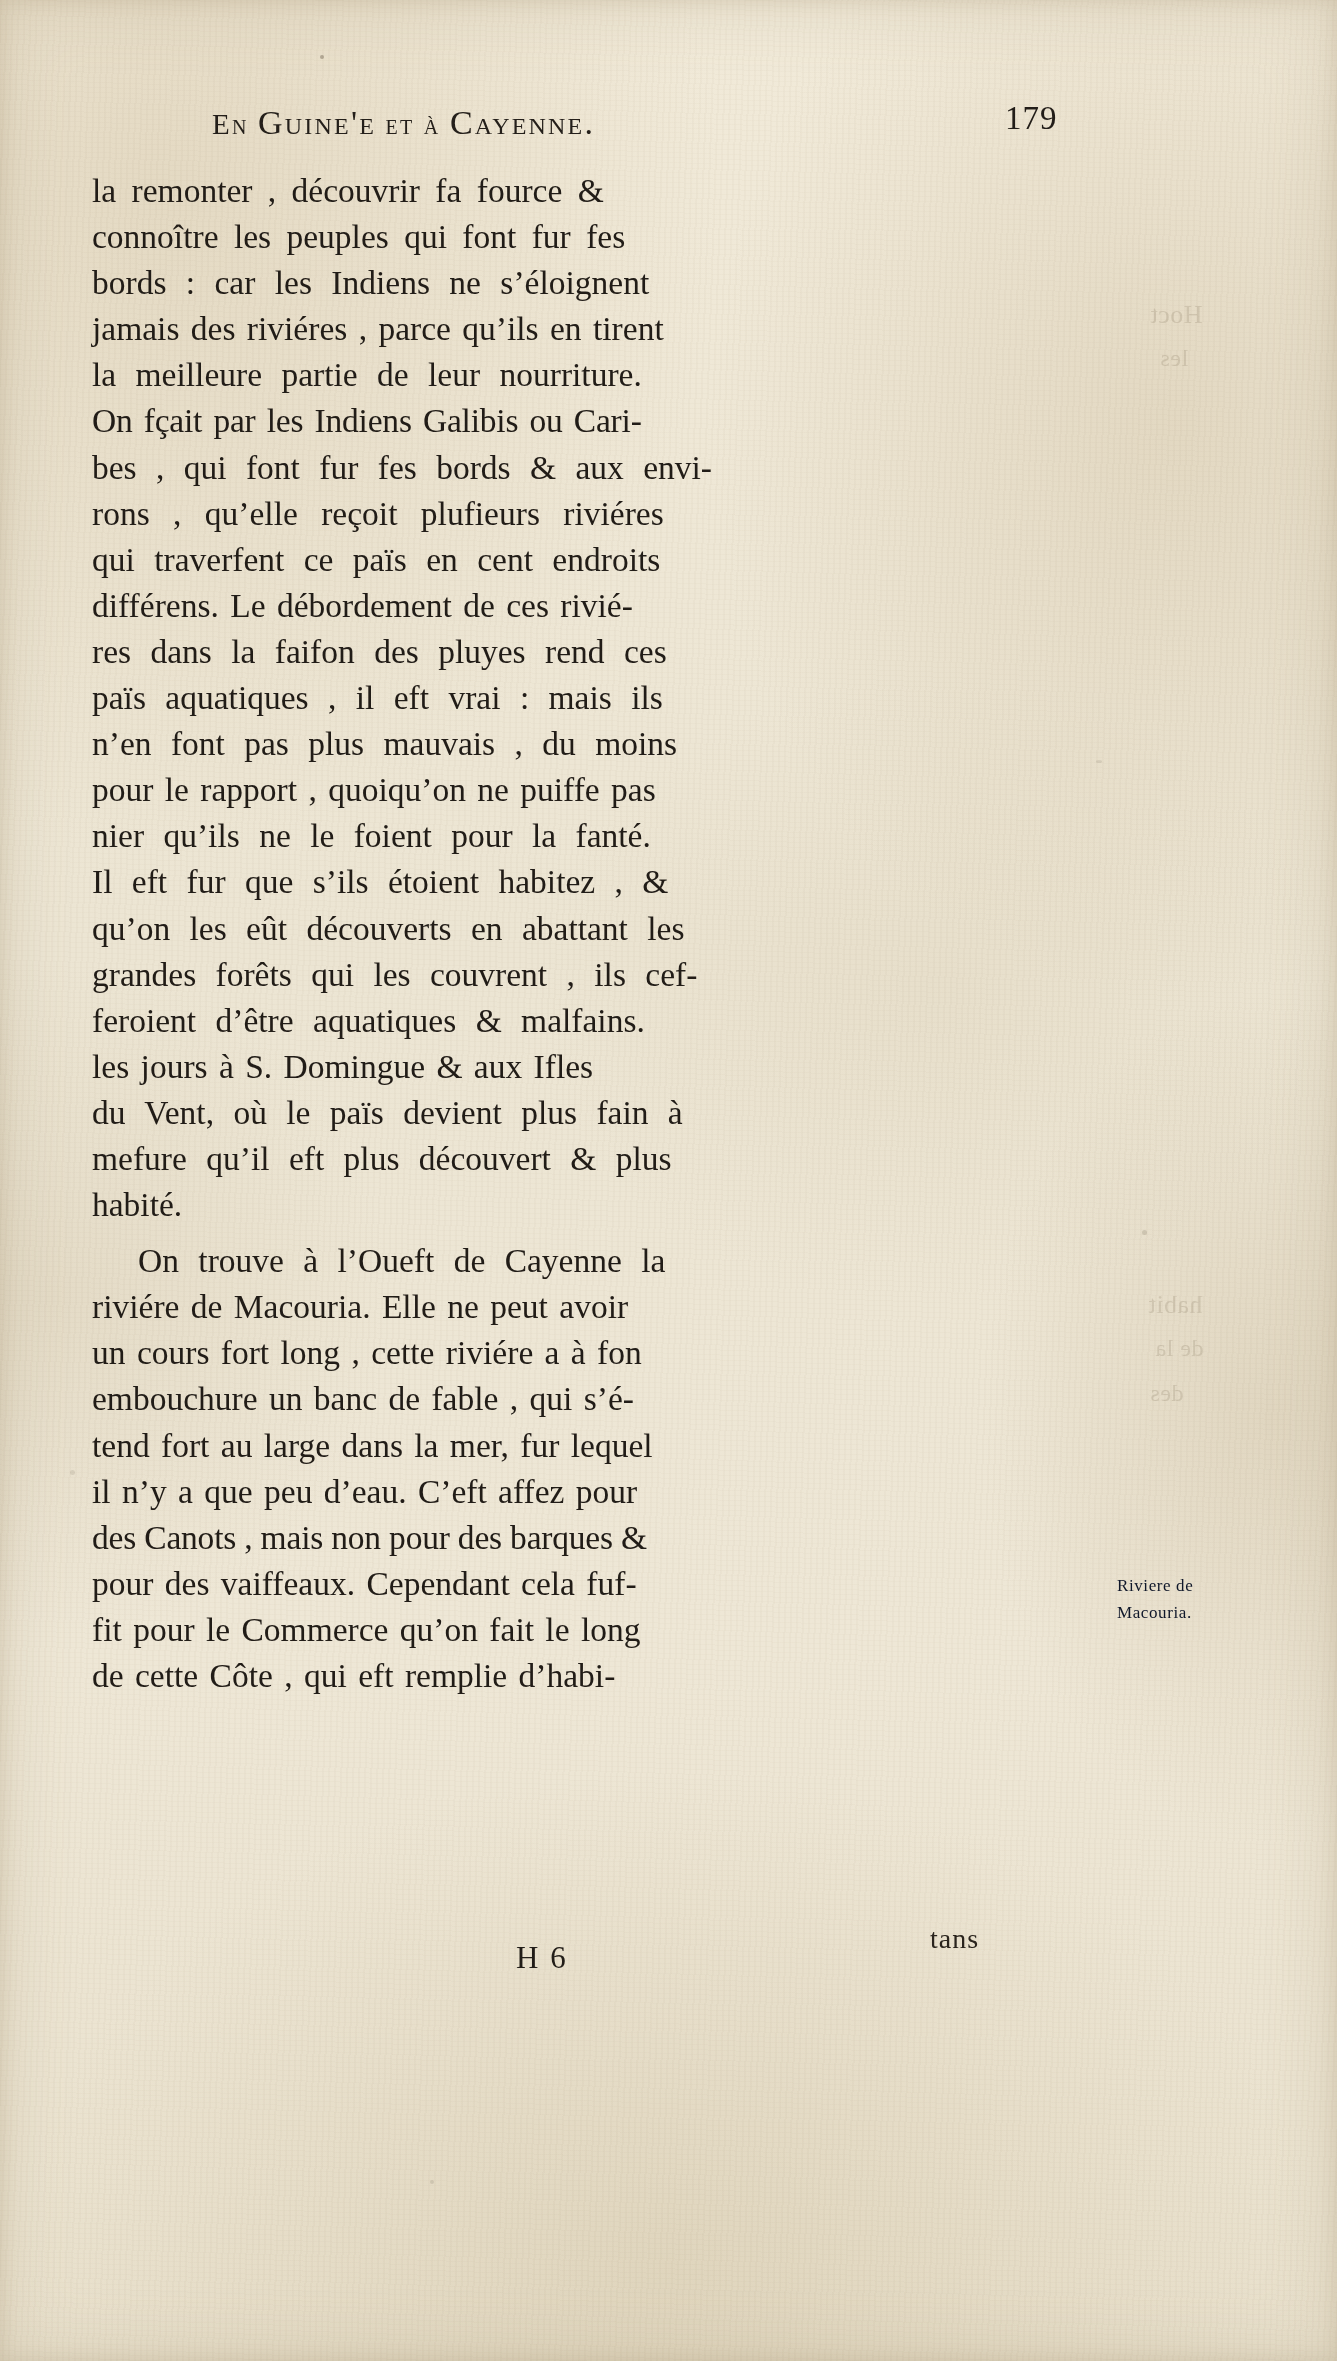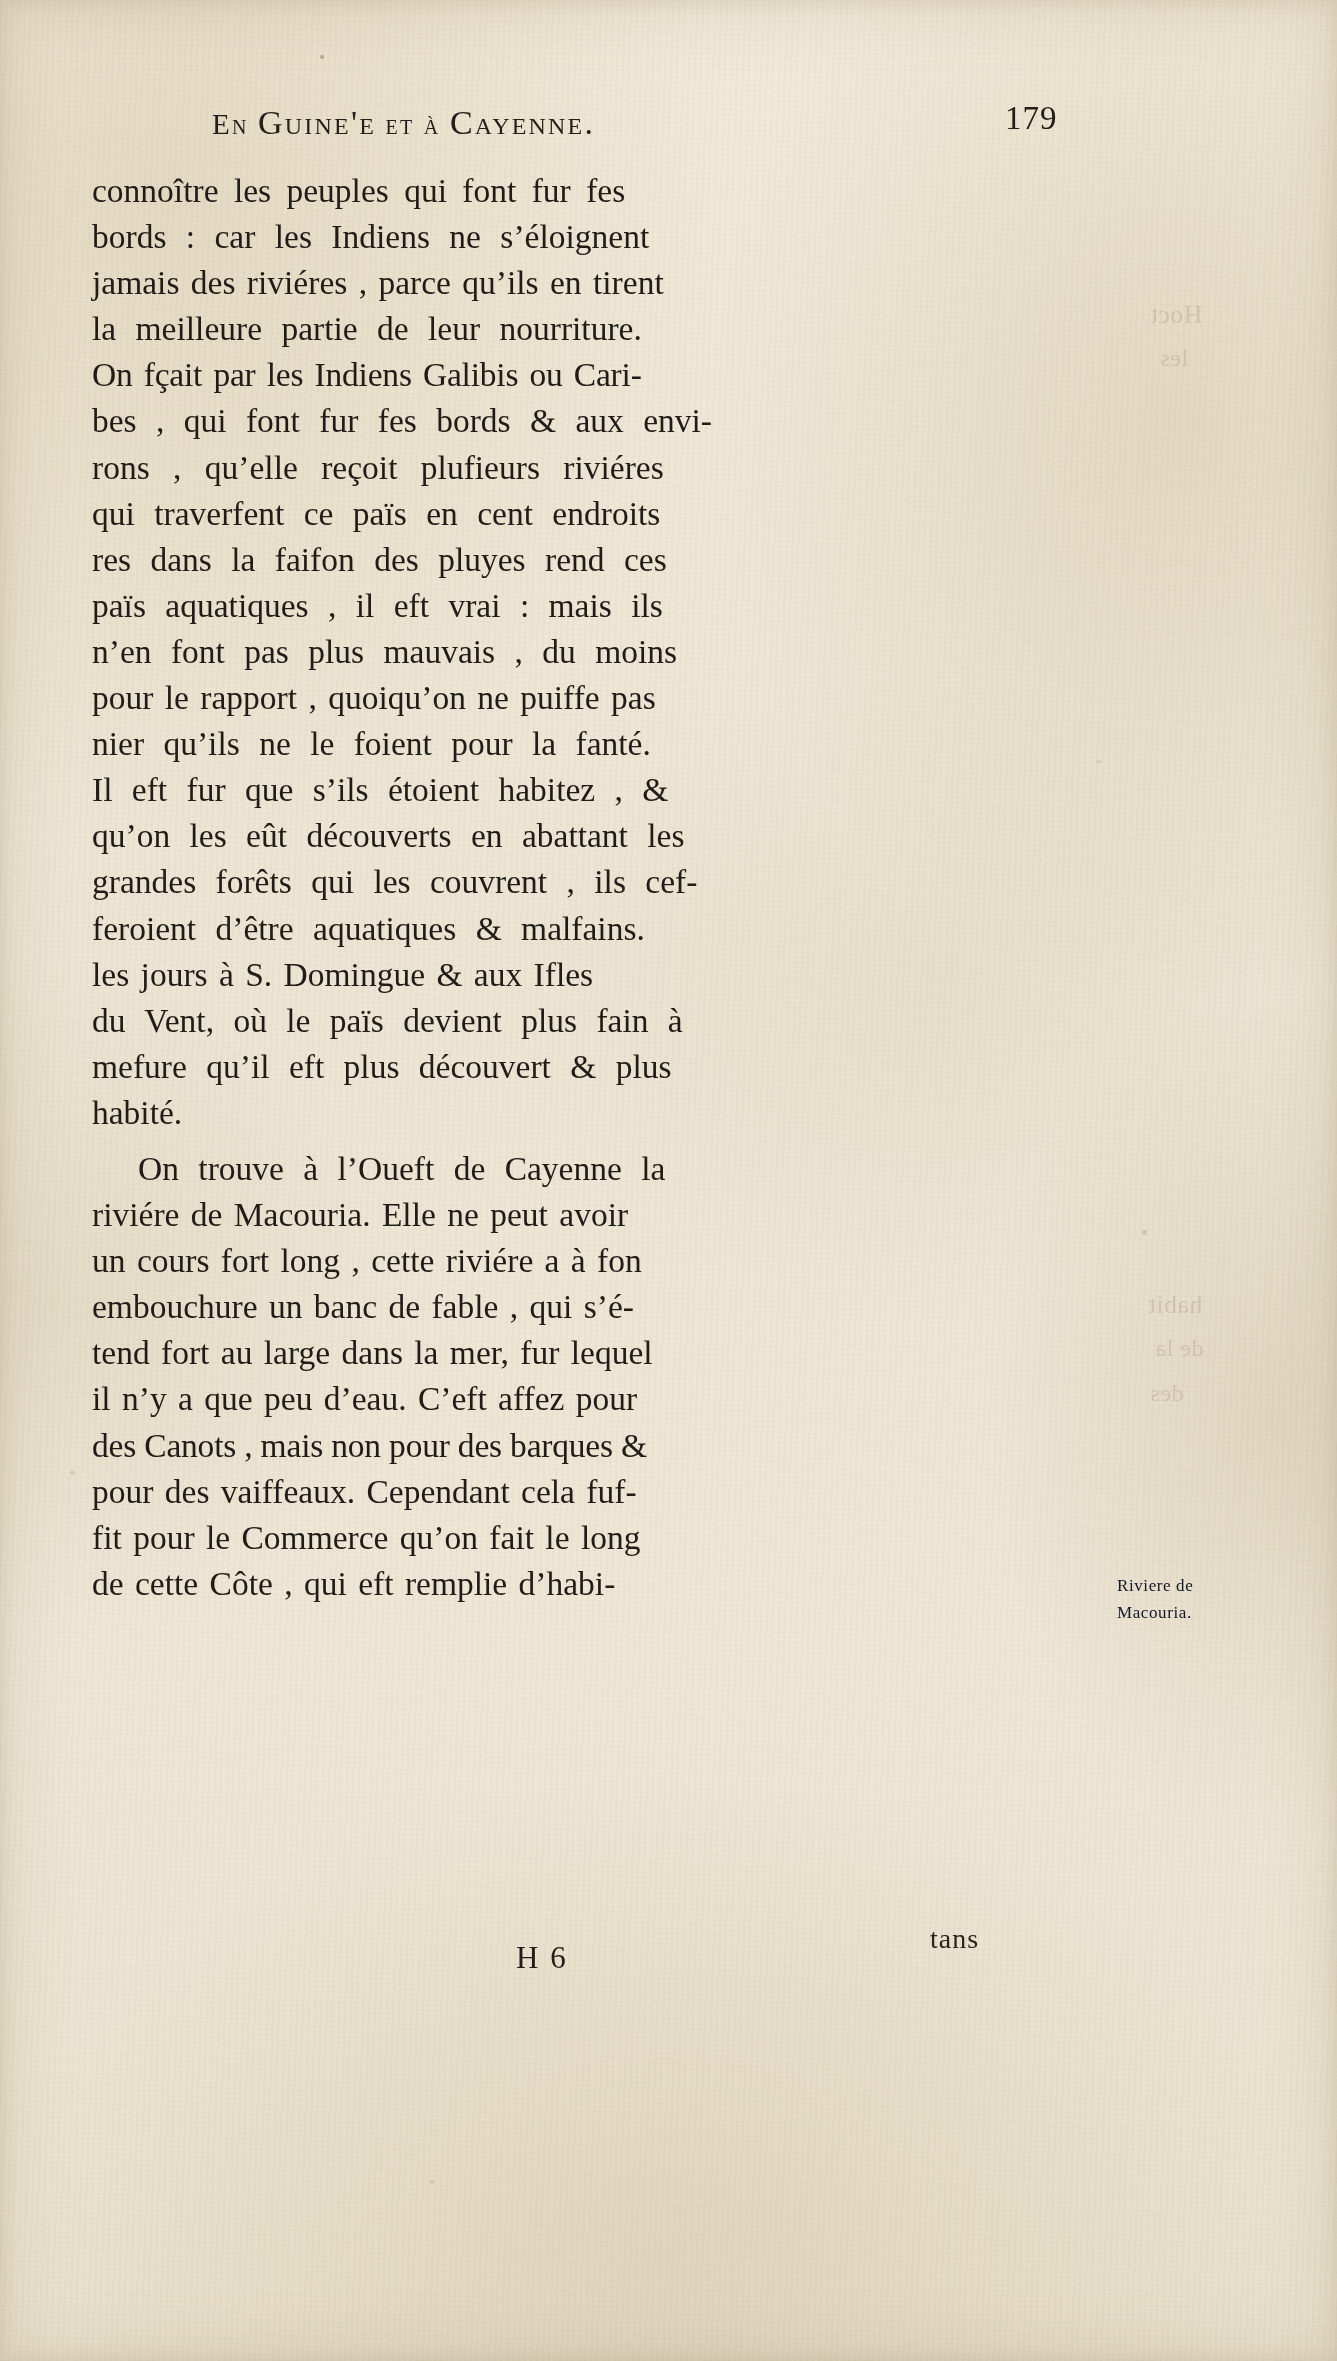--- a/index.html
+++ b/index.html
@@ -177,28 +177,30 @@
   <div class="runhead">
     <span class="sc">En</span>
     <span class="sc big">Guine'e</span>
     <span class="sc">et à</span>
     <span class="sc big">Cayenne.</span>
   </div>
   <div class="folio">179</div>
 
   <div class="body">
     <p>
+      <span class="line w1">la  remonter ,  découvrir  fa  fource  &amp;</span>
       <span class="line w1">connoître  les  peuples  qui  font  fur  fes</span>
       <span class="line w2">bords :  car  les  Indiens  ne  s’éloignent</span>
       <span class="line w3">jamais des riviéres , parce qu’ils en tirent</span>
       <span class="line w2">la  meilleure  partie  de  leur  nourriture.</span>
       <span class="line w3 tight">On  fçait  par  les  Indiens  Galibis  ou  Cari-</span>
       <span class="line w2">bes ,  qui font fur fes  bords &amp;  aux envi-</span>
       <span class="line w4">rons ,  qu’elle  reçoit  plufieurs  riviéres</span>
       <span class="line w2">qui  traverfent  ce  païs  en  cent  endroits</span>
+      <span class="line w3">différens.   Le débordement de ces rivié-</span>
       <span class="line w2">res  dans  la  faifon  des  pluyes  rend  ces</span>
       <span class="line w2">païs aquatiques ,  il  eft  vrai :   mais  ils</span>
       <span class="line w2">n’en font  pas  plus  mauvais ,  du  moins</span>
       <span class="line w3">pour le rapport ,  quoiqu’on ne puiffe pas</span>
       <span class="line w2">nier  qu’ils  ne  le  foient  pour  la  fanté.</span>
       <span class="line w2">Il  eft  fur  que  s’ils  étoient  habitez ,  &amp;</span>
       <span class="line w2">qu’on les eût découverts en abattant  les</span>
       <span class="line w2">grandes forêts qui les couvrent ,  ils  cef-</span>
       <span class="line w2">feroient  d’être  aquatiques &amp;  malfains.</span>
       <span class="line w3">les  jours  à  S.  Domingue  &amp;  aux  Ifles</span>

